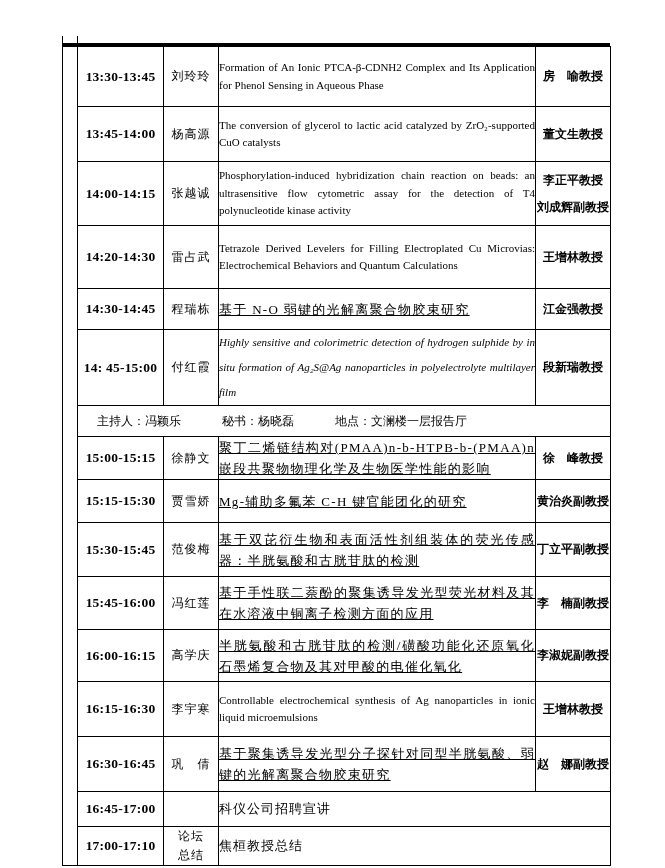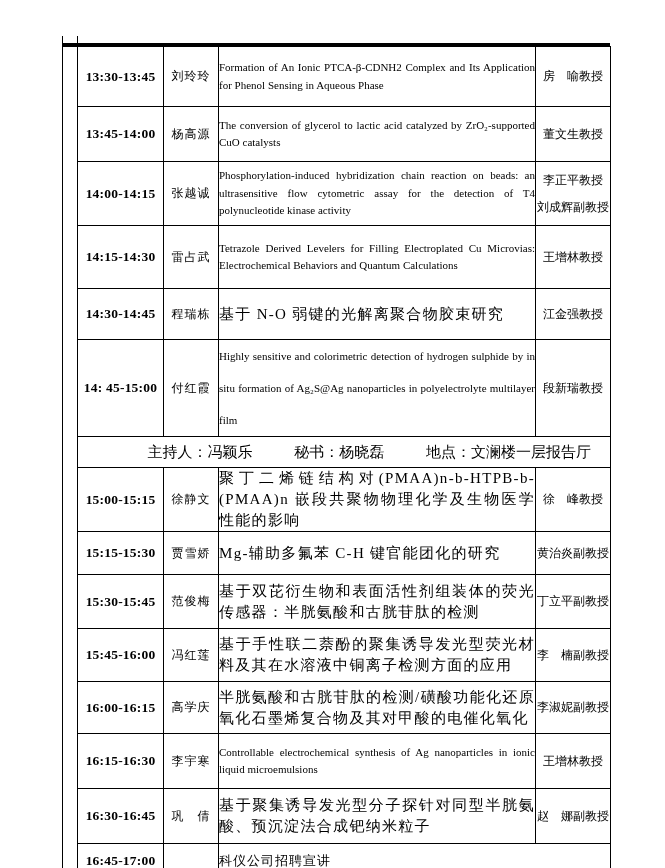--- a/index.html
+++ b/index.html
@@ -13,24 +13,24 @@
     position:absolute;left:62px;top:10px;width:548px;
     border-collapse:collapse;table-layout:fixed;
   }
   table.sched td{
     border:1px solid #000;padding:0;vertical-align:middle;overflow:hidden;
   }
   td.spacer{padding:0;}
   td.time{font-weight:bold;text-align:center;font-size:13.5px;letter-spacing:0.2px;}
   td.name{text-align:center;font-size:12px;letter-spacing:1px;white-space:pre-line;line-height:19px;}
   td.title{font-size:11px;padding:2px 5px 2px 7px;text-align:justify;line-height:17.5px;}
-  td.title.cn{font-size:15px;letter-spacing:1.3px;line-height:21px;}
-  td.title.wide{line-height:32px;}
-  td.adv{text-align:center;font-size:12px;white-space:pre-line;line-height:27px;}
-  tr.chair-row td{font-size:15px;text-align:right;}
+  td.title.cn{font-size:13px;letter-spacing:1.3px;line-height:21px;text-decoration:underline;}
+  td.title.wide{line-height:25px;font-style:italic;}
+  td.adv{text-align:center;font-size:12px;white-space:pre-line;line-height:27px;font-weight:bold;}
+  tr.chair-row td{font-size:12px;text-align:left;}
   .chair-seg{display:inline-block;margin:0 19px;white-space:nowrap;}
   td.merged{font-size:13px;letter-spacing:1px;}
 </style>
 </head>
 <body>
 
 <div class="page">
   <div class="stub" style="left:62px"></div>
   <div class="stub" style="left:77px"></div>
   <div class="thick-line" style="top:7px"></div>
@@ -59,26 +59,26 @@
         <td class="adv">董文生教授</td>
       </tr>
       <tr style="height:64px">
         <td class="time">14:00-14:15</td>
         <td class="name">张越诚</td>
         <td class="title">Phosphorylation-induced hybridization chain reaction on beads: an ultrasensitive flow cytometric assay for the detection of T4 polynucleotide kinase activity</td>
         <td class="adv">李正平教授
 刘成辉副教授</td>
       </tr>
       <tr style="height:63px">
-        <td class="time">14:15-14:30</td>
+        <td class="time">14:20-14:30</td>
         <td class="name">雷占武</td>
         <td class="title">Tetrazole Derived Levelers for Filling Electroplated Cu Microvias: Electrochemical Behaviors and Quantum Calculations</td>
         <td class="adv">王增林教授</td>
       </tr>
-      <tr style="height:51px">
+      <tr style="height:41px">
         <td class="time">14:30-14:45</td>
         <td class="name">程瑞栋</td>
         <td class="title cn">基于 N-O 弱键的光解离聚合物胶束研究</td>
         <td class="adv">江金强教授</td>
       </tr>
       <tr style="height:76px">
         <td class="time">14: 45-15:00</td>
         <td class="name">付红霞</td>
         <td class="title wide">Highly sensitive and colorimetric detection of hydrogen sulphide by in situ formation of Ag₂S@Ag nanoparticles in polyelectrolyte multilayer film</td>
         <td class="adv">段新瑞教授</td>
@@ -122,21 +122,21 @@
       </tr>
       <tr style="height:55px">
         <td class="time">16:15-16:30</td>
         <td class="name">李宇寒</td>
         <td class="title">Controllable electrochemical synthesis of Ag nanoparticles in ionic liquid microemulsions</td>
         <td class="adv">王增林教授</td>
       </tr>
       <tr style="height:55px">
         <td class="time">16:30-16:45</td>
         <td class="name">巩　倩</td>
-        <td class="title cn">基于聚集诱导发光型分子探针对同型半胱氨酸、预沉淀法合成钯纳米粒子</td>
+        <td class="title cn">基于聚集诱导发光型分子探针对同型半胱氨酸、弱键的光解离聚合物胶束研究</td>
         <td class="adv">赵　娜副教授</td>
       </tr>
       <tr style="height:35px">
         <td class="time">16:45-17:00</td>
         <td class="name"></td>
         <td class="merged" colspan="2">科仪公司招聘宣讲</td>
       </tr>
       <tr style="height:32px">
         <td class="time">17:00-17:10</td>
         <td class="name">论坛

